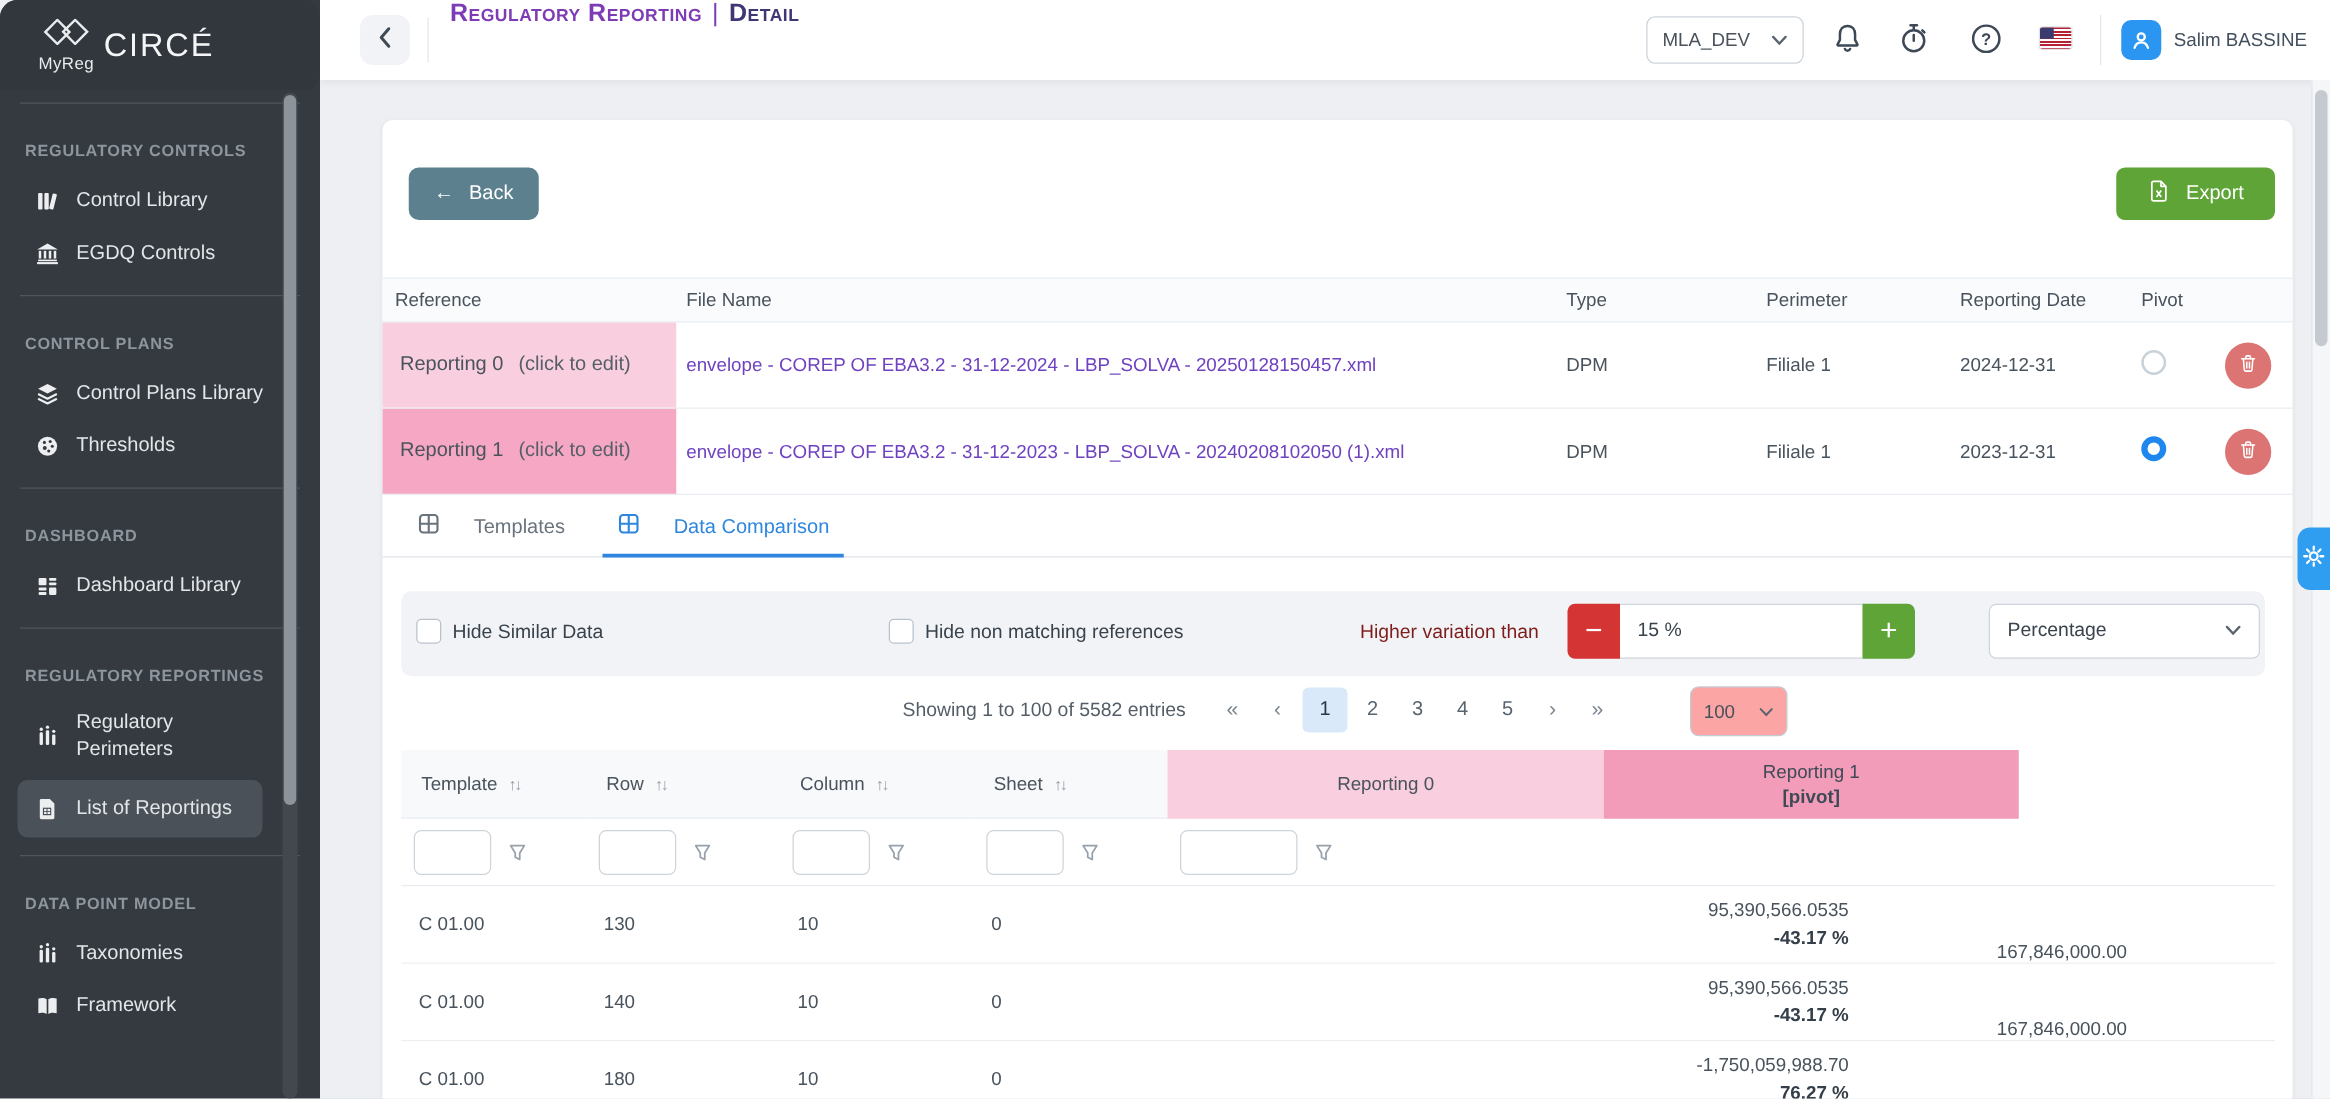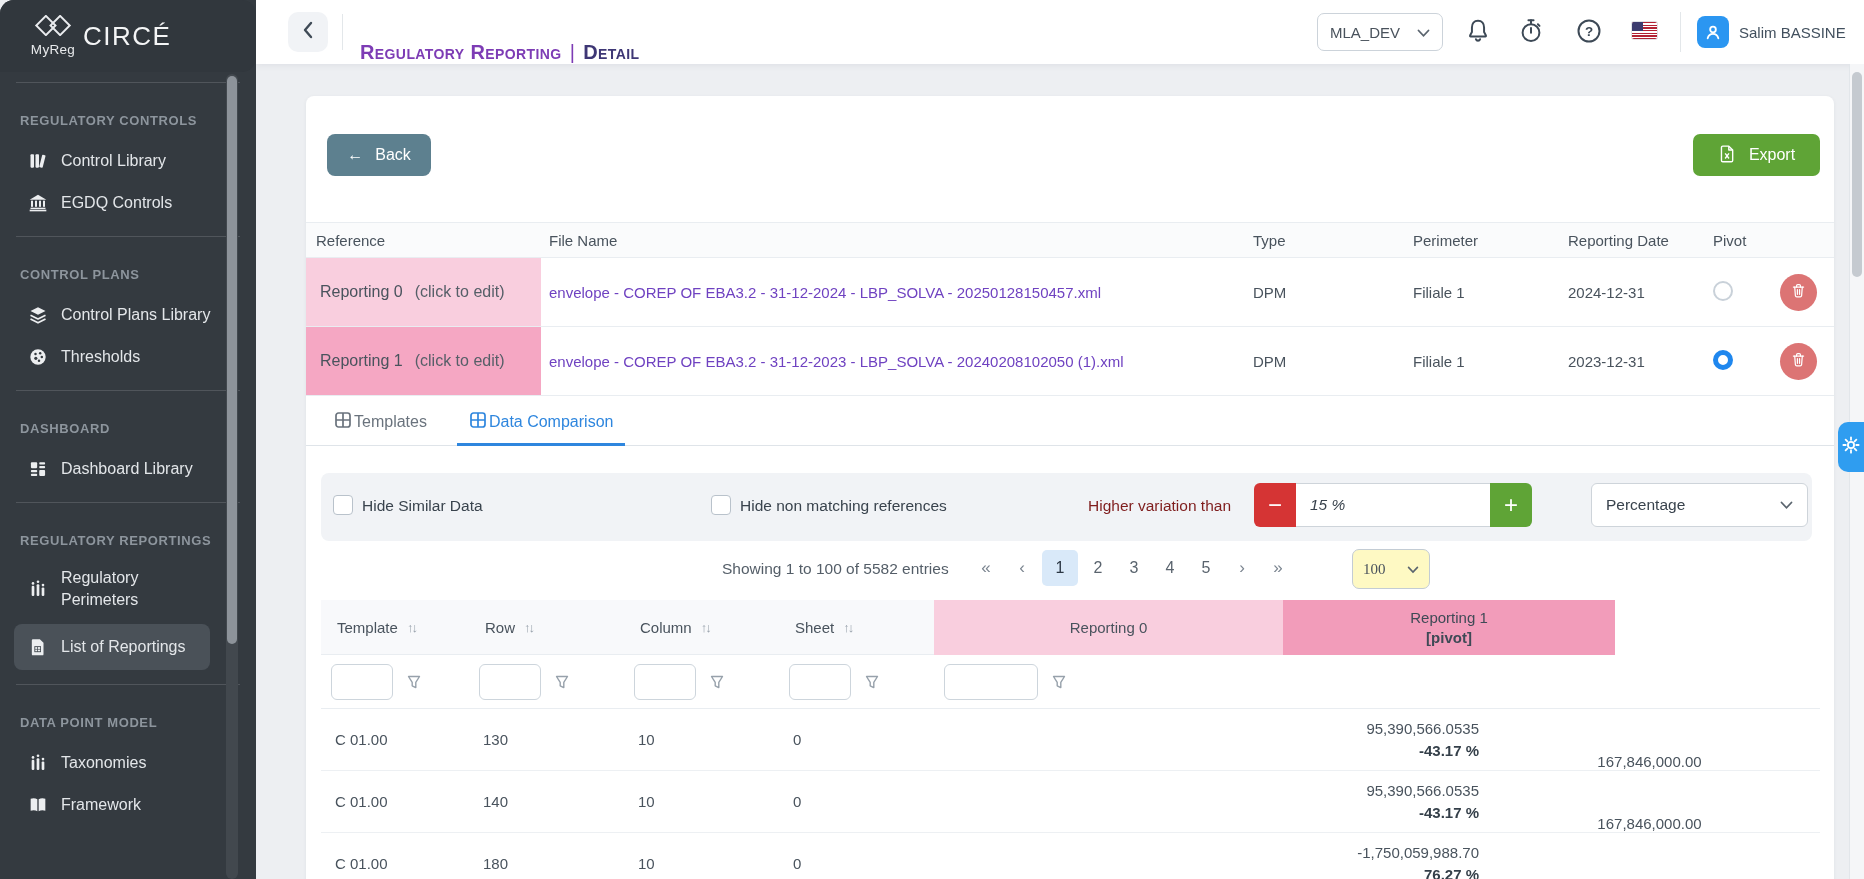--- a/index.html
+++ b/index.html
@@ -27,21 +27,21 @@
   .nav-item.multiline{height:54px;}
   .nav-item.multiline .nav-lbl{width:150px; line-height:1.35;}
   .nav-item.selected{background:var(--sidebar-sel); border-radius:8px; margin:8px 12px 0 14px; padding-left:14px; height:46px; width:196px;}
   .side-scroll{position:absolute; left:226px; top:74px; bottom:0; width:12px; background:#42484e; border-radius:6px;}
   .side-scroll .thumb{position:absolute; left:1px; top:2px; width:10px; height:568px; background:#8d939a; border-radius:5px;}
 
   
   .topbar{position:absolute; left:256px; top:0; width:1608px; height:64px; background:#fff; z-index:3; box-shadow:0 2px 6px rgba(50,60,80,.07);}
   .back-chip{position:absolute; left:32px; top:12px; width:40px; height:40px; background:#f1f3f6; border-radius:10px; display:flex; align-items:center; justify-content:center; cursor:pointer;}
   .tb-divider{position:absolute; left:86px; top:14px; width:1px; height:36px; background:#e3e7ea;}
-  .page-title{position:absolute; left:104px; top:0; height:64px; display:flex; align-items:flex-end; font-variant:small-caps; font-size:20px; font-weight:600; letter-spacing:.4px;}
+  .page-title{position:absolute; left:104px; top:0; height:64px; display:flex; align-items:flex-start; font-variant:small-caps; font-size:20px; font-weight:600; letter-spacing:.4px;}
   .pt-main{color:#7d3cb5;}
   .pt-sep{color:#7d3cb5; margin:0 8px; font-weight:400;}
   .pt-detail{color:#3e3775;}
   .env-select{position:absolute; left:1061px; top:13px; width:126px; height:38px; border:1px solid #ccd3da; border-radius:7px; display:flex; align-items:center; padding:0 12px; color:#49525c; font-size:15px; background:#fff; cursor:pointer;}
   .env-select .chev{margin-left:auto;}
   .tb-ic{position:absolute; top:17px; width:28px; height:28px; cursor:pointer;}
   .tb-flag{position:absolute; left:1376px; top:22px; width:25px; height:17px; border-radius:2px; overflow:hidden; background:repeating-linear-gradient(180deg,#b22234 0 1.4px,#fff 1.4px 2.7px); box-shadow:0 0 0 1px #e0e3e7; cursor:pointer;}
   .tb-flag .canton{position:absolute; left:0; top:0; width:11px; height:9px; background:#3c3b6e;}
   .tb-divider2{position:absolute; left:1424px; top:12px; width:1px; height:40px; background:#e3e7ea;}
   .avatar{position:absolute; left:1441px; top:16px; width:32px; height:32px; background:#2b96f1; border-radius:8px; display:flex; align-items:center; justify-content:center; cursor:pointer;}
@@ -70,43 +70,43 @@
   .ref-pink0{background:var(--pink-light);}
   .ref-pink1{background:#f5a7c3;}
   .edit-hint{font-size:16px; color:#565f68; margin-left:12px;}
   .file-link{color:var(--link); text-decoration:none; cursor:pointer;}
   .radio{width:20px; height:20px; border-radius:50%; background:#fff; border:2px solid #c9d1d9; display:inline-block; cursor:pointer;}
   .radio.checked{border:5.5px solid #1f87ee;}
   .del-btn{width:37px; height:37px; border-radius:50%; background:var(--del); border:none; display:flex; align-items:center; justify-content:center; cursor:pointer;}
 
   
   .tabs{position:absolute; top:304px; left:0; width:1528px; height:46px; border-bottom:1px solid #dfe4e9; display:flex; padding-left:16px;}
-  .tab{display:flex; align-items:center; gap:2px; padding:0 12px; font-size:16px; color:#6a737d; cursor:pointer; height:46px; border-bottom:3px solid transparent;}
+  .tab{display:flex; align-items:center; gap:27px; padding:0 12px; font-size:16px; color:#6a737d; cursor:pointer; height:46px; border-bottom:3px solid transparent;}
   .tab + .tab{margin-left:18px;}
   .tab.active{color:var(--accent); border-bottom-color:var(--accent);}
 
   
   .filter-bar{position:absolute; top:377px; left:15px; width:1491px; height:68px; background:#f1f3f6; border-radius:8px;}
   .chk{position:absolute; top:22px; width:20px; height:20px; background:#fff; border:1px solid #b9c2cb; border-radius:4px; cursor:pointer;}
   .chk-lbl{position:absolute; top:24px; font-size:15.5px; color:#39434d;}
   .var-lbl{position:absolute; left:767px; top:24px; font-size:15.5px; color:#7f1d1d;}
   .btn-minus{position:absolute; left:933px; top:10px; width:42px; height:44px; background:var(--red); color:#fff; border:none; border-radius:6px 0 0 6px; font-size:24px; cursor:pointer; font-family:inherit;}
-  .var-input{position:absolute; left:975px; top:10px; width:194px; height:44px; border:1px solid #ced4da; border-left:none; border-right:none; padding:0 14px; font-size:15.5px; color:#39434d; font-family:inherit; outline:none;font-style:italic;}
+  .var-input{position:absolute; left:975px; top:10px; width:194px; height:44px; border:1px solid #ced4da; border-left:none; border-right:none; padding:0 14px; font-size:15.5px; color:#39434d; font-family:inherit; outline:none;}
   .btn-plus{position:absolute; left:1169px; top:10px; width:42px; height:44px; background:var(--green); color:#fff; border:none; border-radius:0 6px 6px 0; font-size:24px; cursor:pointer; font-family:inherit;}
   .mode-select{position:absolute; left:1270px; top:10px; width:217px; height:44px; background:#fff; border:1px solid #ced4da; border-radius:6px; display:flex; align-items:center; padding:0 14px; font-size:15.5px; color:#39434d; cursor:pointer;}
   .mode-select .chev{margin-left:auto;}
 
   
   .pagination{position:absolute; top:441px; left:0; width:1528px; height:63px;}
   .pg-summary{position:absolute; left:416px; top:23px; font-size:15.5px; color:#545e68;}
   .pager{position:absolute; left:664px; top:13px; display:flex; gap:4px; align-items:center;}
   .pg-btn{min-width:32px; height:36px; display:flex; align-items:center; justify-content:center; font-size:16px; color:#5a646e; border-radius:5px; cursor:pointer; padding:0 6px;}
   .pg-arrow{color:#7b8590; font-size:17px;}
   .pg-btn.active{background:#d9e9f9; color:#2b3744; min-width:36px;}
-  .size-select{position:absolute; left:1046px; top:12px; width:78px; height:40px; border:1px solid #c3ccd4; border-radius:7px; background:#fef9c3; display:flex; align-items:center; padding:0 10px; font-size:15px; color:#49525c; cursor:pointer;font-family:Liberation Serif, serif;}
+  .size-select{position:absolute; left:1046px; top:12px; width:78px; height:40px; border:1px solid #c3ccd4; border-radius:7px; background:#fca5a5; display:flex; align-items:center; padding:0 10px; font-size:15px; color:#49525c; cursor:pointer;}
   .size-select .chev{margin-left:auto;}
 
   
   .data-table{position:absolute; top:504px; left:15px; width:1499px; font-size:15px; color:var(--txt);}
   .dt-row{display:flex; width:100%;}
   .dt-h{height:55px; }
   .dt-h .cell{background:#f8f9fb; border-bottom:1px solid var(--line); display:flex; align-items:center; padding-left:16px;}
   .cell{flex:none;}
   .w-template{width:148px;} .w-row{width:155px;} .w-col{width:155px;} .w-sheet{width:155px;} .w-add{width:205px;} .w-rep0{width:349px;} .w-rep1{width:332px;}
   .sort{margin-left:9px; font-size:13px; color:#97a1ab; letter-spacing:-2px; cursor:pointer;}

